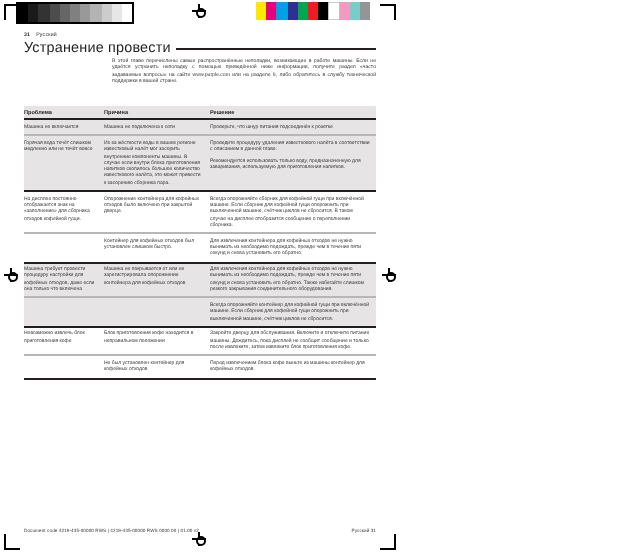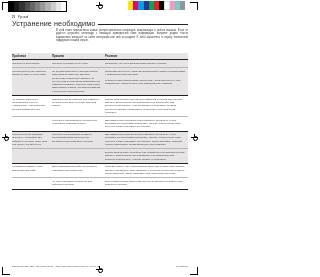--- a/index.html
+++ b/index.html
@@ -118,21 +118,21 @@
     </div>
   <div class="regmark" style="left:96px;bottom:4px;">
       <span class="regdot"></span>
     </div>
 
   <div class="folio">
     <span class="num">31</span><span>Русский</span>
   </div>
 
   <div class="title-wrap">
-    <div class="title">Устранение необходимо</div>
+    <div class="title">Устранение провести</div>
     <div class="title-rule"></div>
   </div>
 
   <div class="intro">В этой главе перечислены самые распространённые неполадки, возникающие в работе машины. Если не удаётся устранить неполадку с помощью приведённой ниже информации, получите раздел «часто задаваемые вопросы» на сайте www.purple.com или на разделе 9, либо обратитесь в службу технической поддержки в вашей стране.</div>
 
   <div class="table">
     <div class="thead">
       <div class="cell c1">Проблема</div>
       <div class="cell c2">Причина</div>
       <div class="cell c3">Решение</div>

